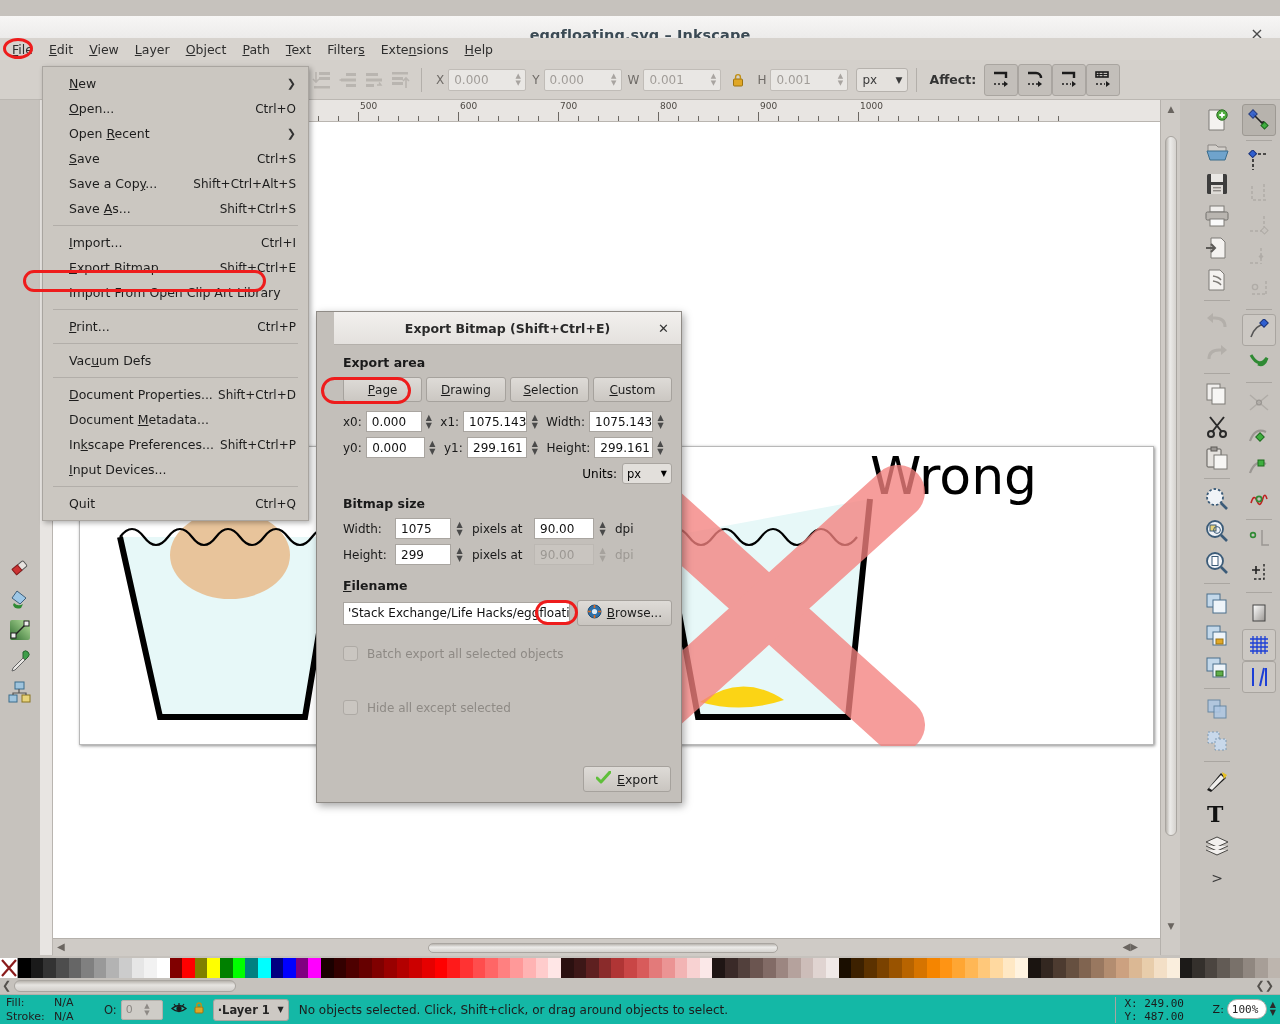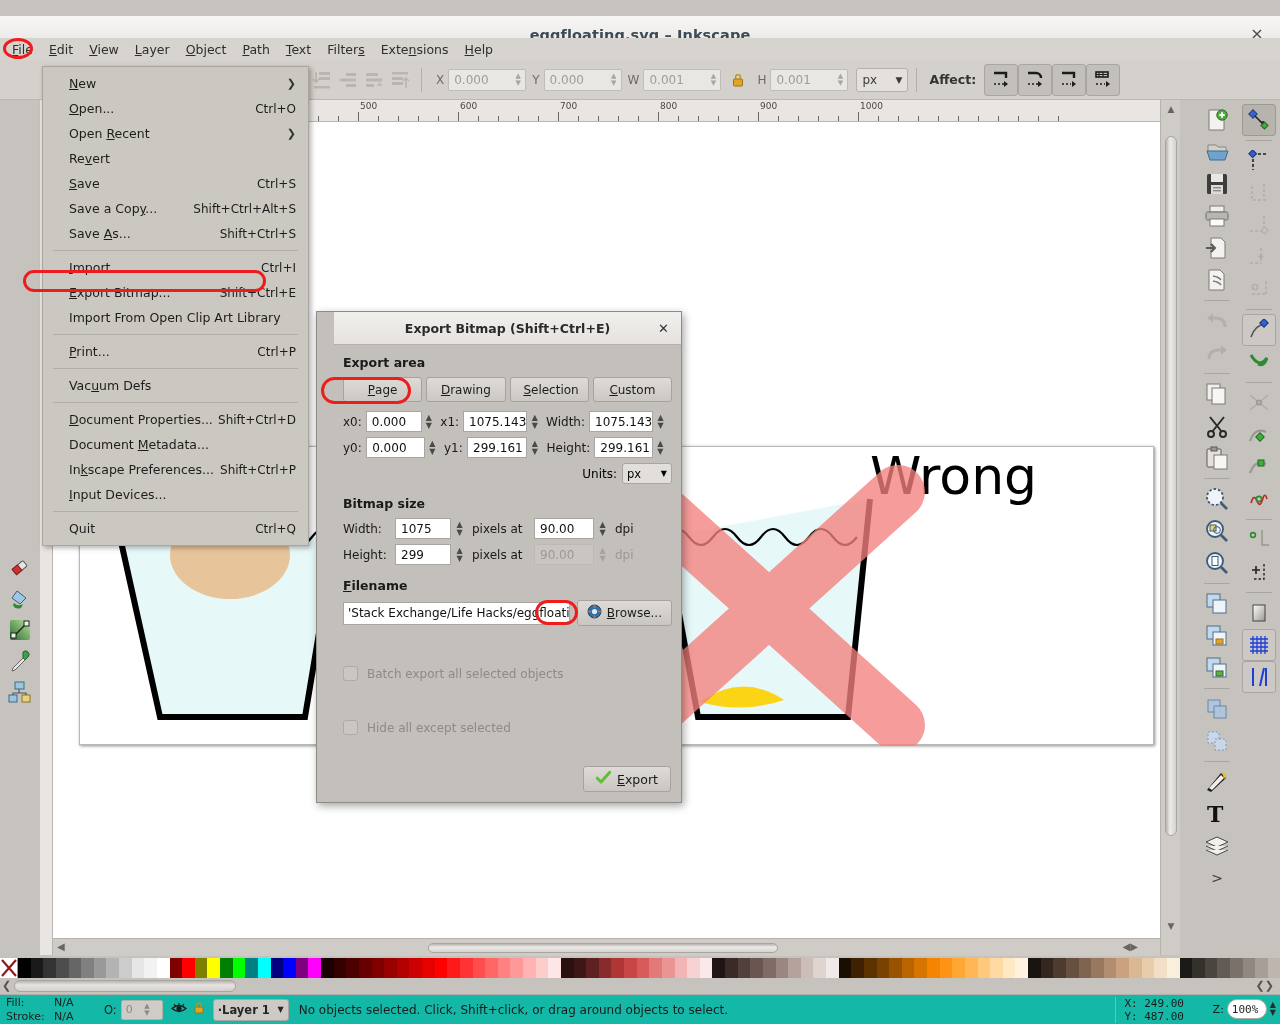--- a/index.html
+++ b/index.html
@@ -854,23 +854,20 @@
     </div>
     <div class="row">
       <span class="lbl"><u class="am">O</u>pen...</span>
       <span class="acc">Ctrl+O</span>
     </div>
     <div class="row">
       <span class="lbl">Open <u class="am">R</u>ecent</span>
       <span class="sub">❯</span>
     </div>
     <div class="row">
-      <span class="lbl">Re<u class="am">v</u>ert</span>
-    </div>
-    <div class="row">
       <span class="lbl"><u class="am">S</u>ave</span>
       <span class="acc">Ctrl+S</span>
     </div>
     <div class="row">
       <span class="lbl">Save a Cop<u class="am">y</u>...</span>
       <span class="acc">Shift+Ctrl+Alt+S</span>
     </div>
     <div class="row">
       <span class="lbl">Save <u class="am">A</u>s...</span>
       <span class="acc">Shift+Ctrl+S</span>
@@ -997,21 +994,21 @@
             <svg width="15" height="15" viewBox="0 0 15 15">
                 <circle cx="7.5" cy="7.5" r="6.5" fill="#2d6fa8" stroke="#1b4a73"></circle>
                 <circle cx="7.5" cy="7.5" r="2.6" fill="#d9eaf7"></circle>
                 <path d="M1 7.5 h3 M11 7.5 h3 M7.5 1 v3 M7.5 11 v3" stroke="#e06a1b" stroke-width="1.6"></path>
               </svg>
           </span>
           <span><u>B</u>rowse...</span>
         </span>
       </div>
 
-      <div class="chkrow" style="margin-top:40px">
+      <div class="chkrow" style="margin-top:20px">
         <span class="chk"></span>
         <span>Batch export all selected objects</span>
       </div>
 
       <div class="chkrow" style="margin-top:39px">
         <span class="chk"></span>
         <span>Hide all except selected</span>
       </div>
     </div>
 

